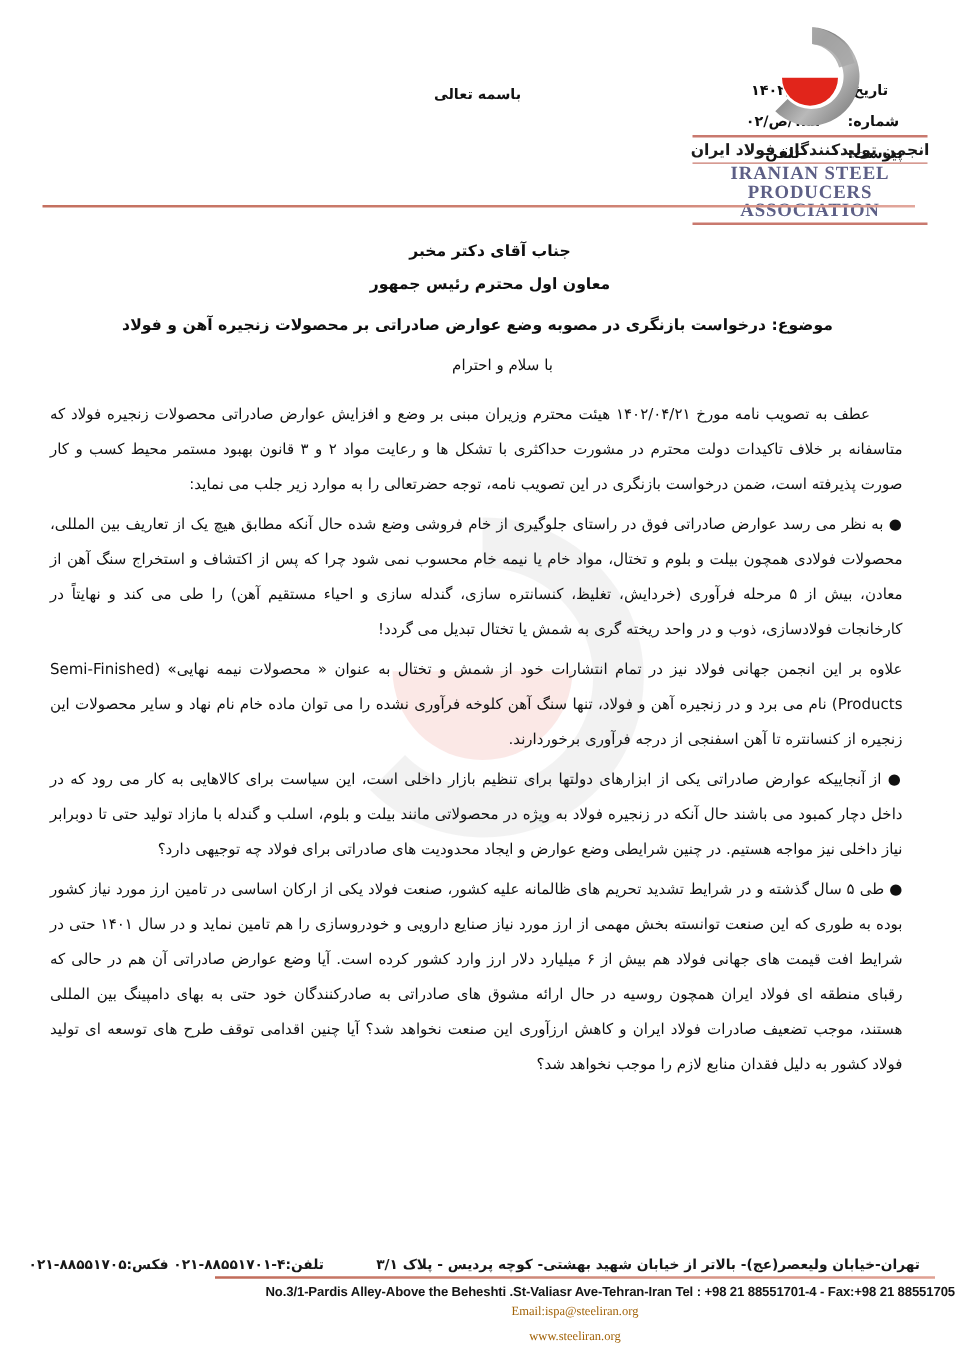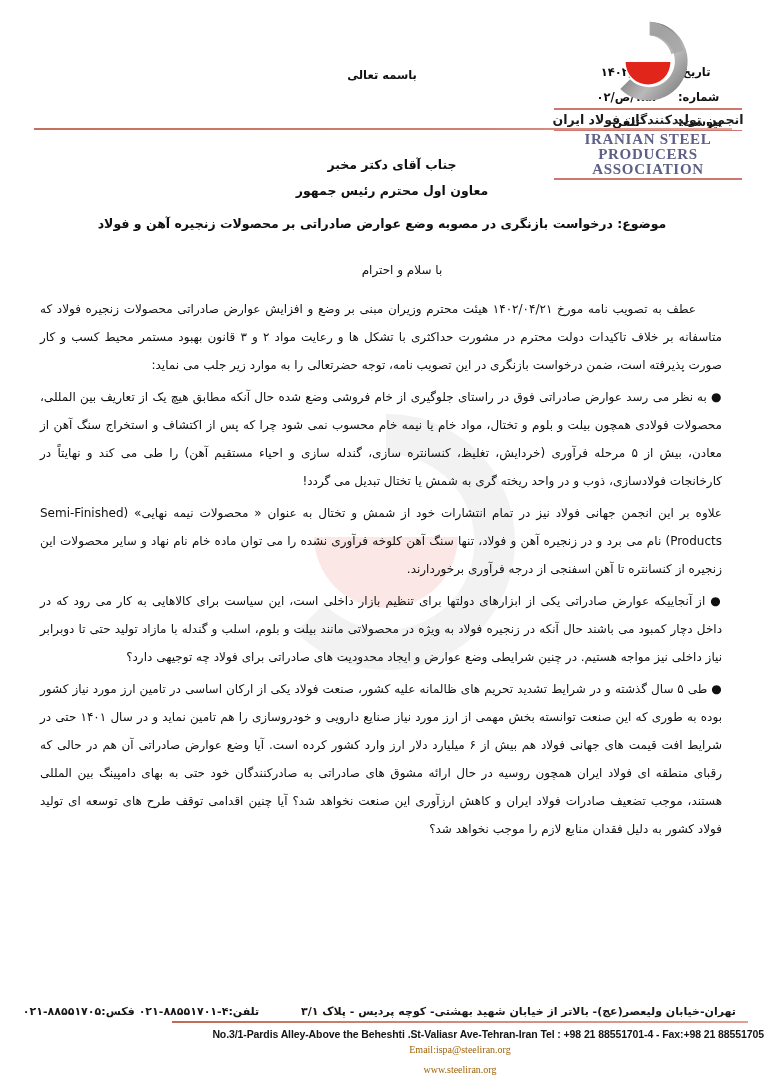--- a/index.html
+++ b/index.html
@@ -34,21 +34,21 @@
     height: 430px;
     opacity: 0.10;
     pointer-events: none;
     z-index: 0;
   }
 
   
   .header {
     position: relative;
     z-index: 2;
-    height: 128px;
+    height: 164px;
   }
 
   .basmala {
     position: absolute;
     top: 68px;
     left: 0;
     right: 0;
     text-align: center;
     font-size: 11.5px;
     font-weight: bold;
@@ -154,21 +154,21 @@
     margin-top: 12px;
     font-size: 12.5px;
     font-weight: bold;
     color: #0f0f0f;
   }
   .salutation {
     position: relative;
     z-index: 2;
     direction: rtl;
     text-align: center;
-    margin-top: 32px;
+    margin-top: 18px;
     font-size: 12px;
     color: #101010;
     padding-left: 40px;
   }
 
   
   .body {
     position: relative;
     z-index: 2;
     direction: rtl;

